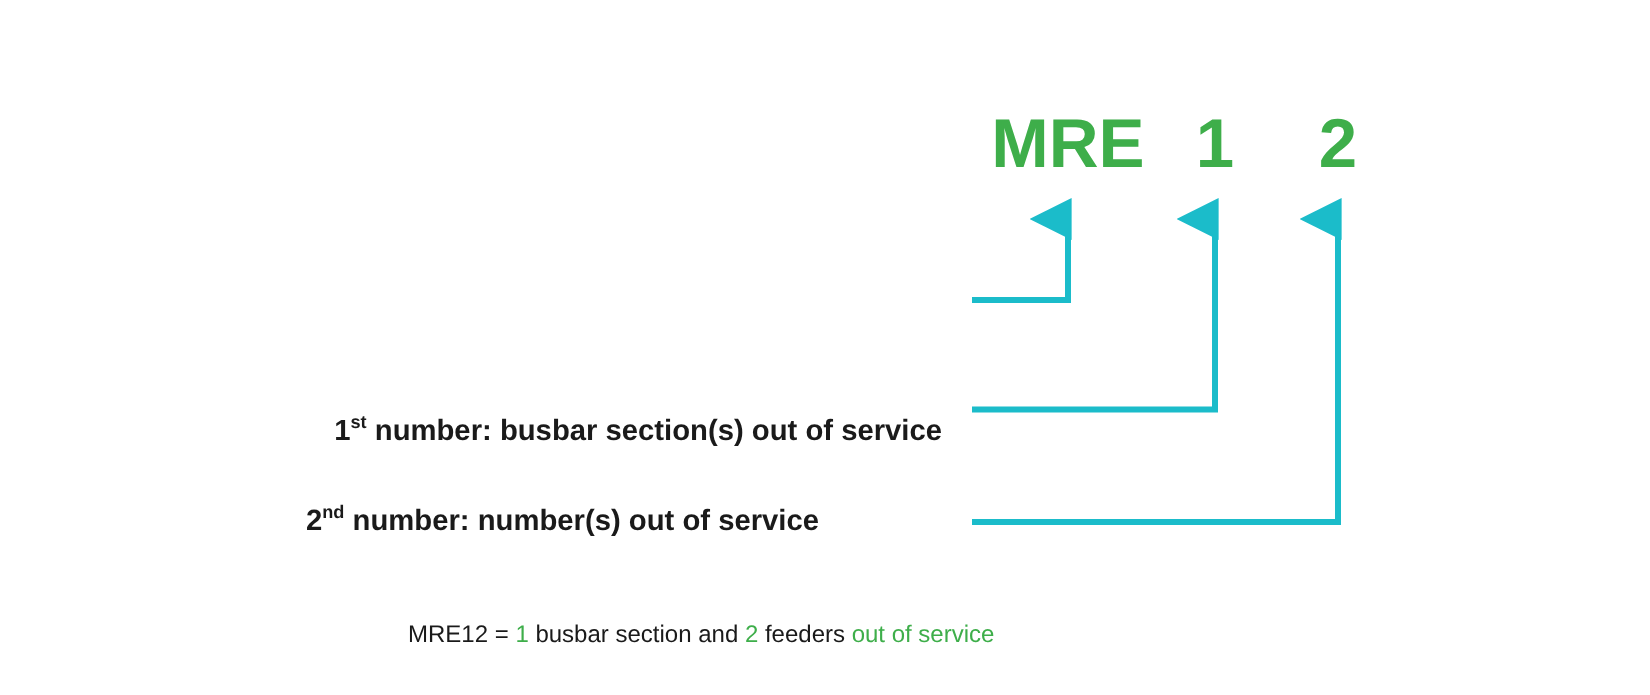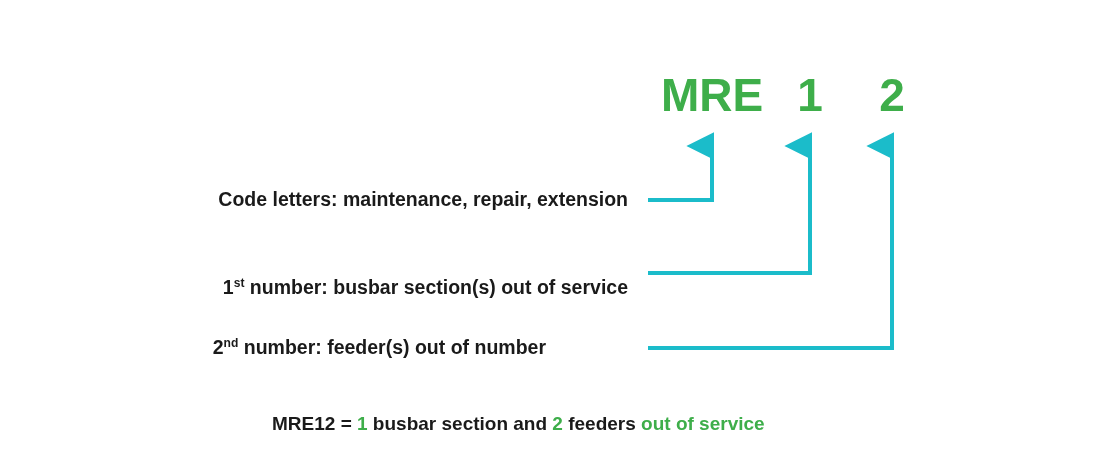--- a/index.html
+++ b/index.html
@@ -86,22 +86,22 @@
     width: 1100px;
     height: 463px;
   }
 
   
   #summary-line {
     position: absolute;
     left: 272px;
     top: 411px;
     font-family: "Liberation Sans", sans-serif;
-    font-weight: bold;
-    font-size: 19px;
+    font-weight: normal;
+    font-size: 16px;
     line-height: 26px;
     color: #1a1a1a;
     white-space: pre;
   }
   .sum-green { color: #3EAE4A; }
   .sum-black { color: #1a1a1a; }
 </style>
 </head>
 <body>
 
@@ -118,21 +118,20 @@
       </marker>
     </defs>
 
     <path d="M 648 200 L 712 200 L 712 146" fill="none" stroke="#1BBCCA" stroke-width="4" marker-end="url(#arrowhead)"></path>
 
     <path d="M 648 273 L 810 273 L 810 146" fill="none" stroke="#1BBCCA" stroke-width="4" marker-end="url(#arrowhead)"></path>
 
     <path d="M 648 348 L 892 348 L 892 146" fill="none" stroke="#1BBCCA" stroke-width="4" marker-end="url(#arrowhead)"></path>
   </svg>
 
-  <div class="desc-label" id="label-code-letters">Code letters: maintenance, repair, extension</div>
 
   <div class="desc-label" id="label-first-number"><span>1</span><sup>st</sup><span> number: busbar section(s) out of service</span></div>
 
-  <div class="desc-label" id="label-second-number"><span>2</span><sup>nd</sup><span> number: feeder(s) out of number</span></div>
+  <div class="desc-label" id="label-second-number"><span>2</span><sup>nd</sup><span> number: number(s) out of service</span></div>
 
   <div id="summary-line"><span class="sum-black">MRE12 = </span><span class="sum-green">1</span><span class="sum-black"> busbar section and </span><span class="sum-green">2</span><span class="sum-black"> feeders </span><span class="sum-green">out of service</span></div>
 
 </div>
 
 </body></html>

